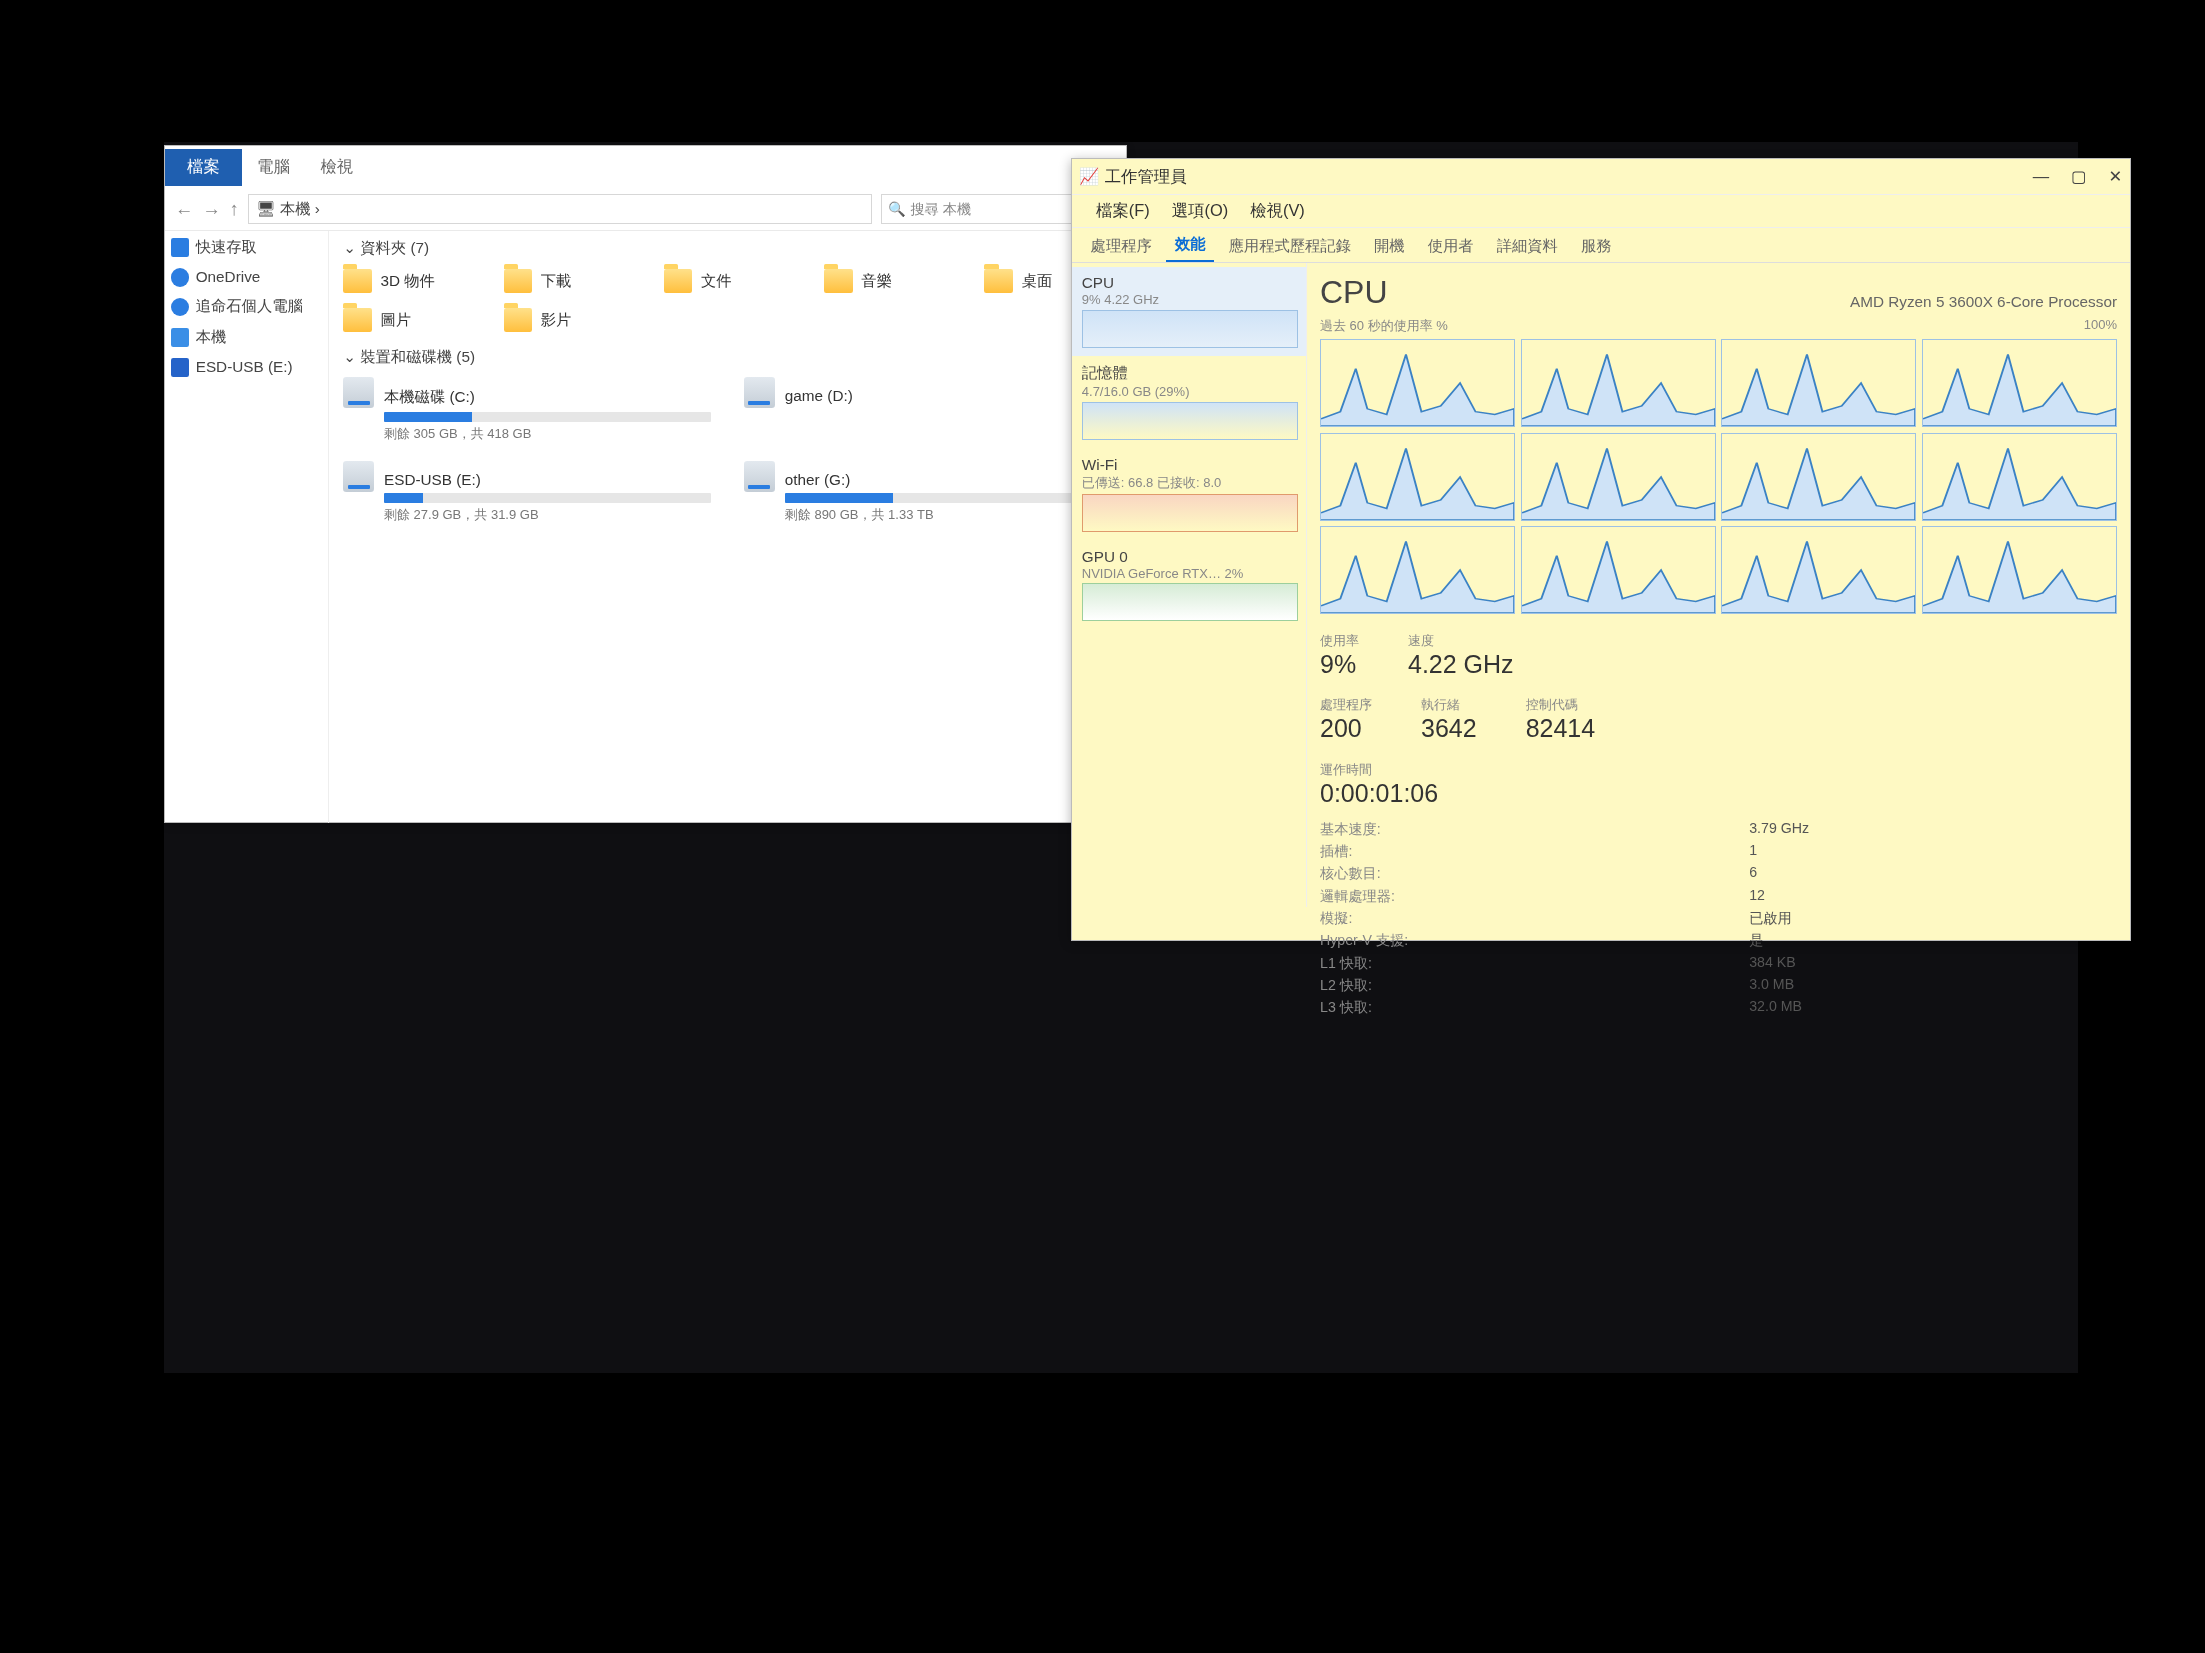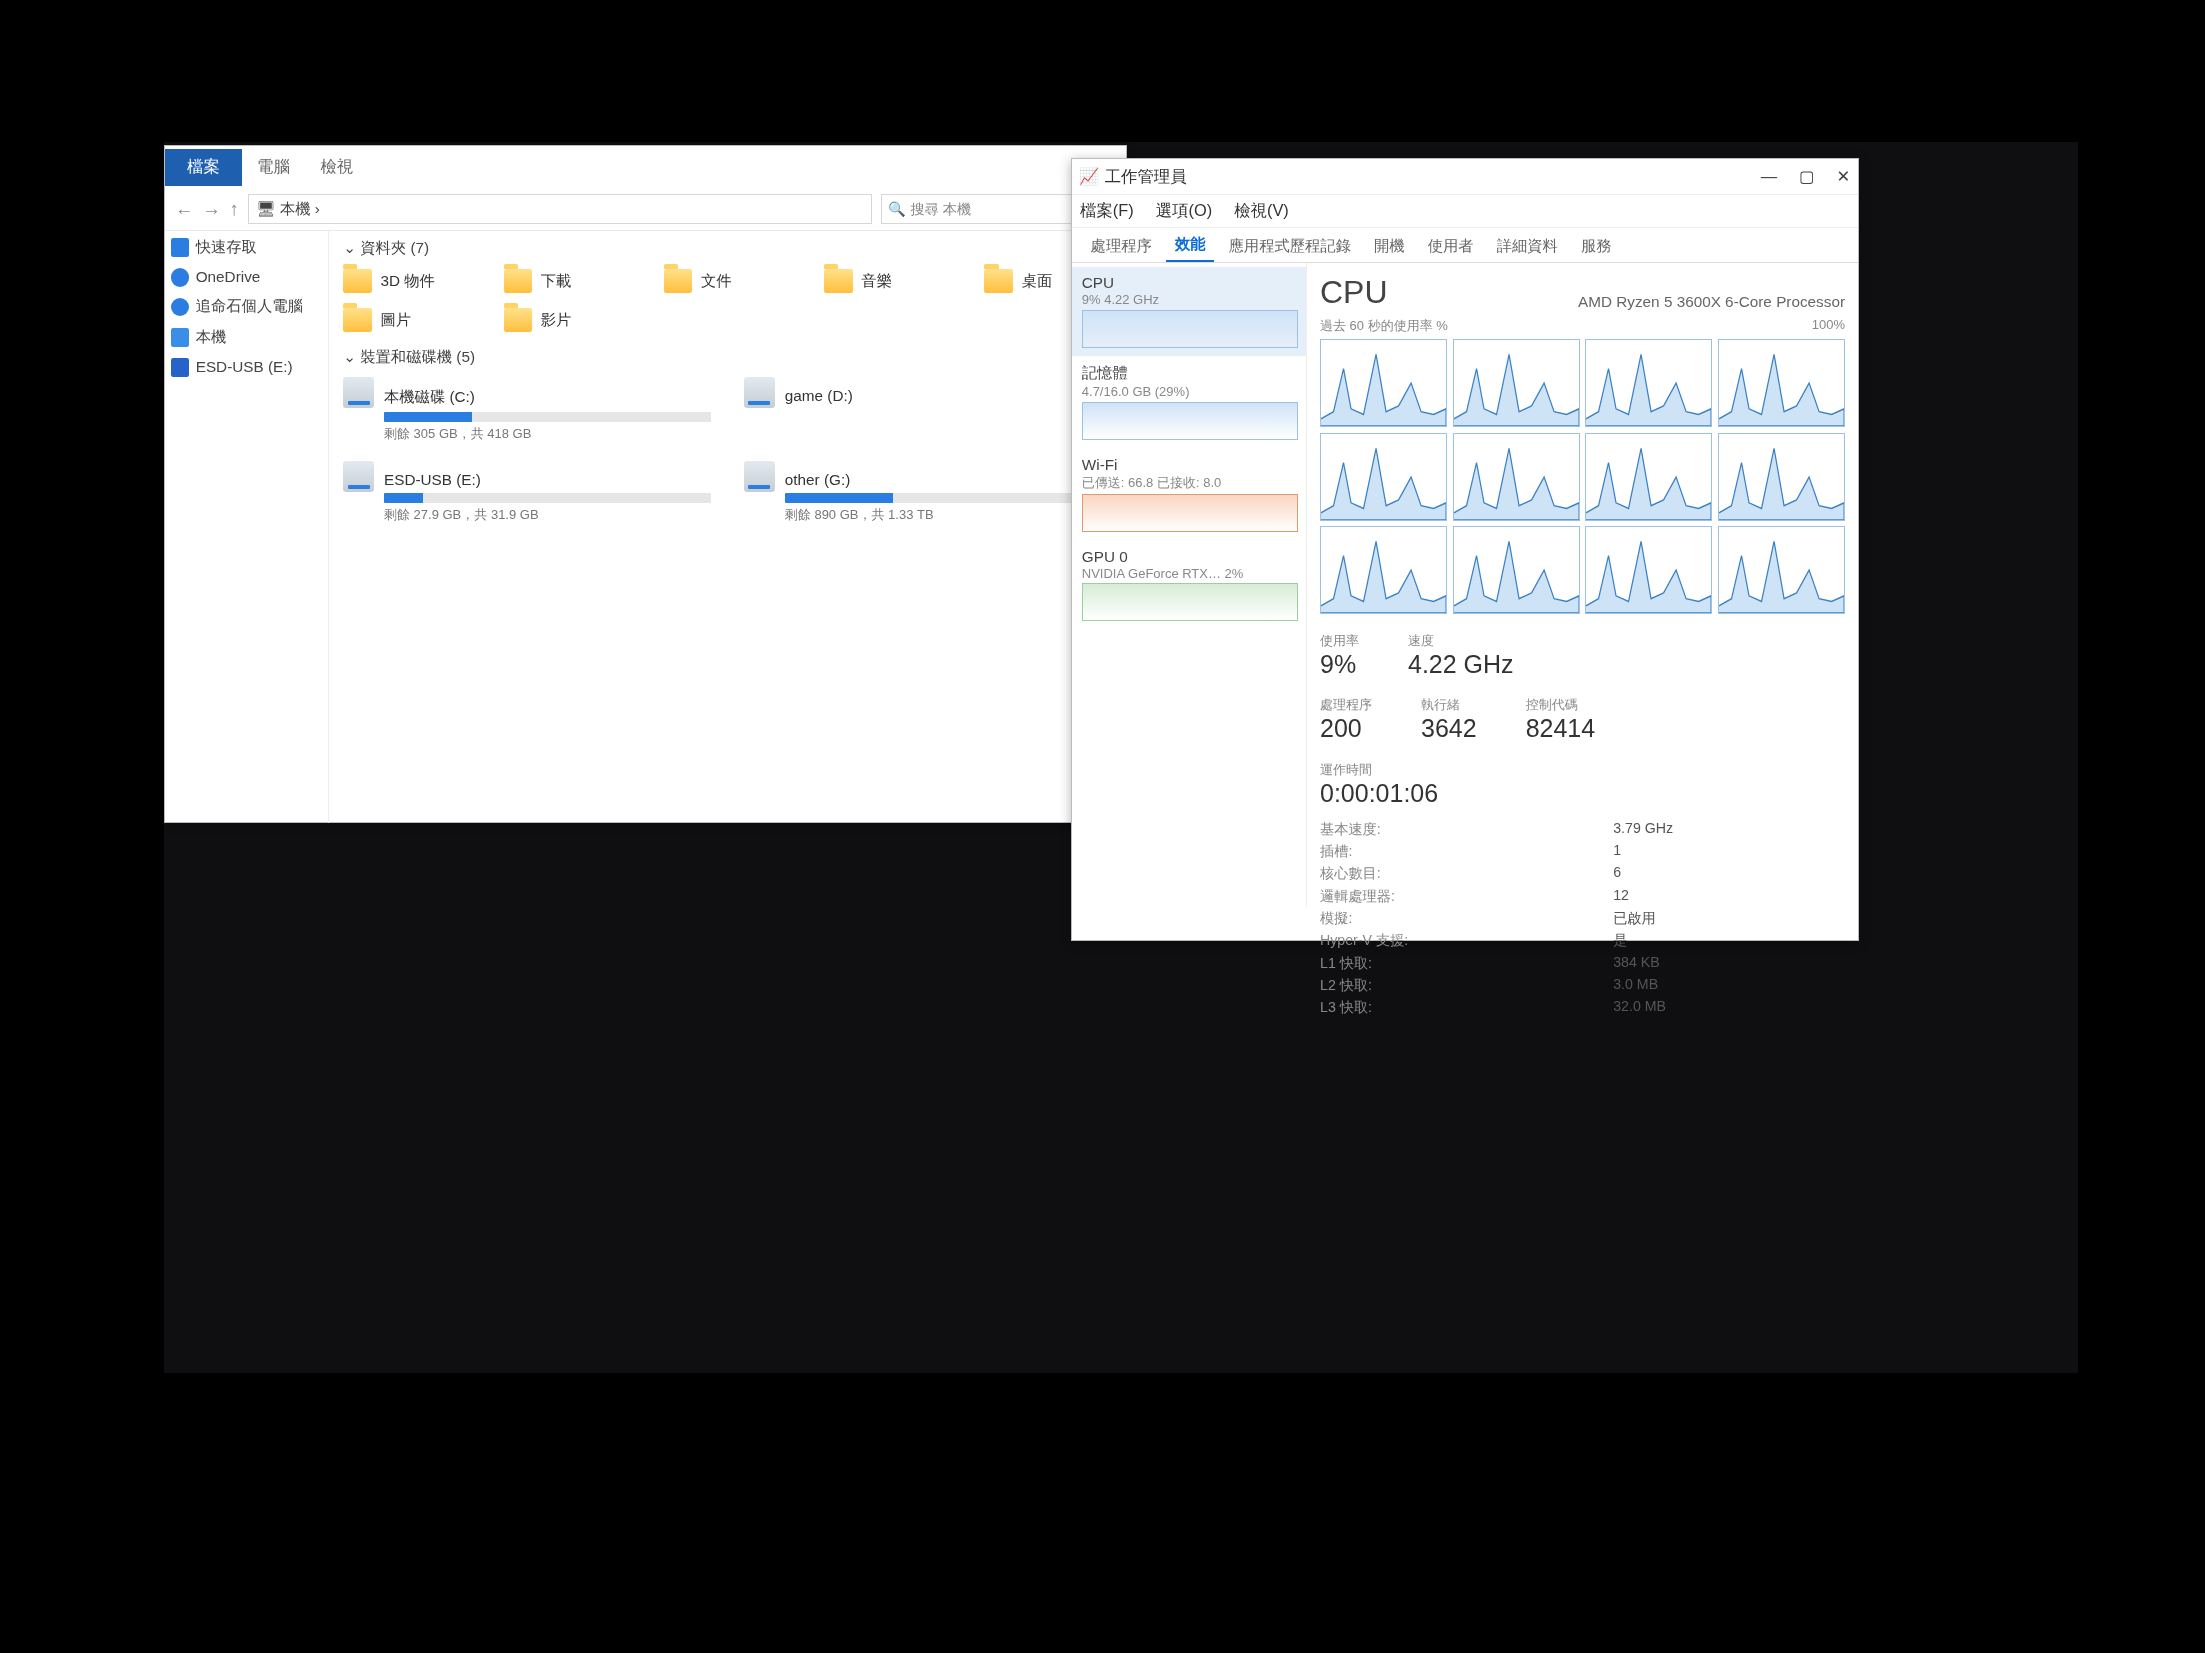--- a/index.html
+++ b/index.html
@@ -5,27 +5,27 @@
   * { box-sizing: border-box; margin: 0; padding: 0; }
   html, body { width: 2205px; height: 1654px; background:#000; font-family: "Segoe UI", "Microsoft JhengHei", sans-serif; overflow:hidden; transform-origin: top left; }
   
   .screen {
     position:absolute; left:164px; top:142px; width:1914px; height:1231px;
     background:#0f0f12;
   }
 
   
   .tm {
-    position:absolute; left:907px; top:16.4px; width:788px; height:783px;
-    background:#ffffff; border:0.5px solid #bbb; box-shadow:0 2.2px 11px rgba(0,0,0,.3);
+    position:absolute; left:907px; top:16.4px; width:1060px; height:783px;
+    background:#fef9c3; border:0.5px solid #bbb; box-shadow:0 2.2px 11px rgba(0,0,0,.3);
   }
   .tm .titlebar{height:36px; display:flex; align-items:center; justify-content:space-between; padding:0 7.7px; border-bottom:0.5px solid #eee;}
   .tm .titlebar .wbtns{display:flex; gap:22px;}
   .tm .titlebar .wbtns span{font-size:16.4px; color:#444; cursor:default;}
-  .tm .menubar{height:33px; display:flex; gap:22px; padding:0 8px; align-items:center; border-bottom:0.5px solid #eee; font-size:16.4px; color:#333;}
+  .tm .menubar{height:33px; display:flex; gap:22px; padding:0 24px; align-items:center; border-bottom:0.5px solid #eee; font-size:16.4px; color:#333;}
   .tm .tabs{height:35px; display:flex; gap:5.5px; padding:0 9.8px; align-items:flex-end; font-size:15.3px; color:#666; border-bottom:0.5px solid #ddd;}
   .tm .tabs .tab{padding:5.5px 8.8px;}
   .tm .tabs .tab.active{color:#0a6cd6; border-bottom:2.7px solid #0a6cd6; font-weight:600;}
   .tm .body{display:flex; height:calc(100% - 137px);}
   .tm .side{width:235px; border-right:0.5px solid #eee; padding:3.3px 0; overflow:hidden;}
   .tm .side .item{padding:7.7px 7.7px 7.7px 9.8px;}
   .tm .side .item.selected{background:#e5eff9;}
   .tm .side .item .nm{font-size:15.3px; color:#444;}
   .tm .side .item .sub{font-size:13px; color:#888;}
   .tm .side .spark{height:38px; background:linear-gradient(#cfe3f7,#cfe3f700); border:0.5px solid #9dc1e4; margin-top:2.7px;}

